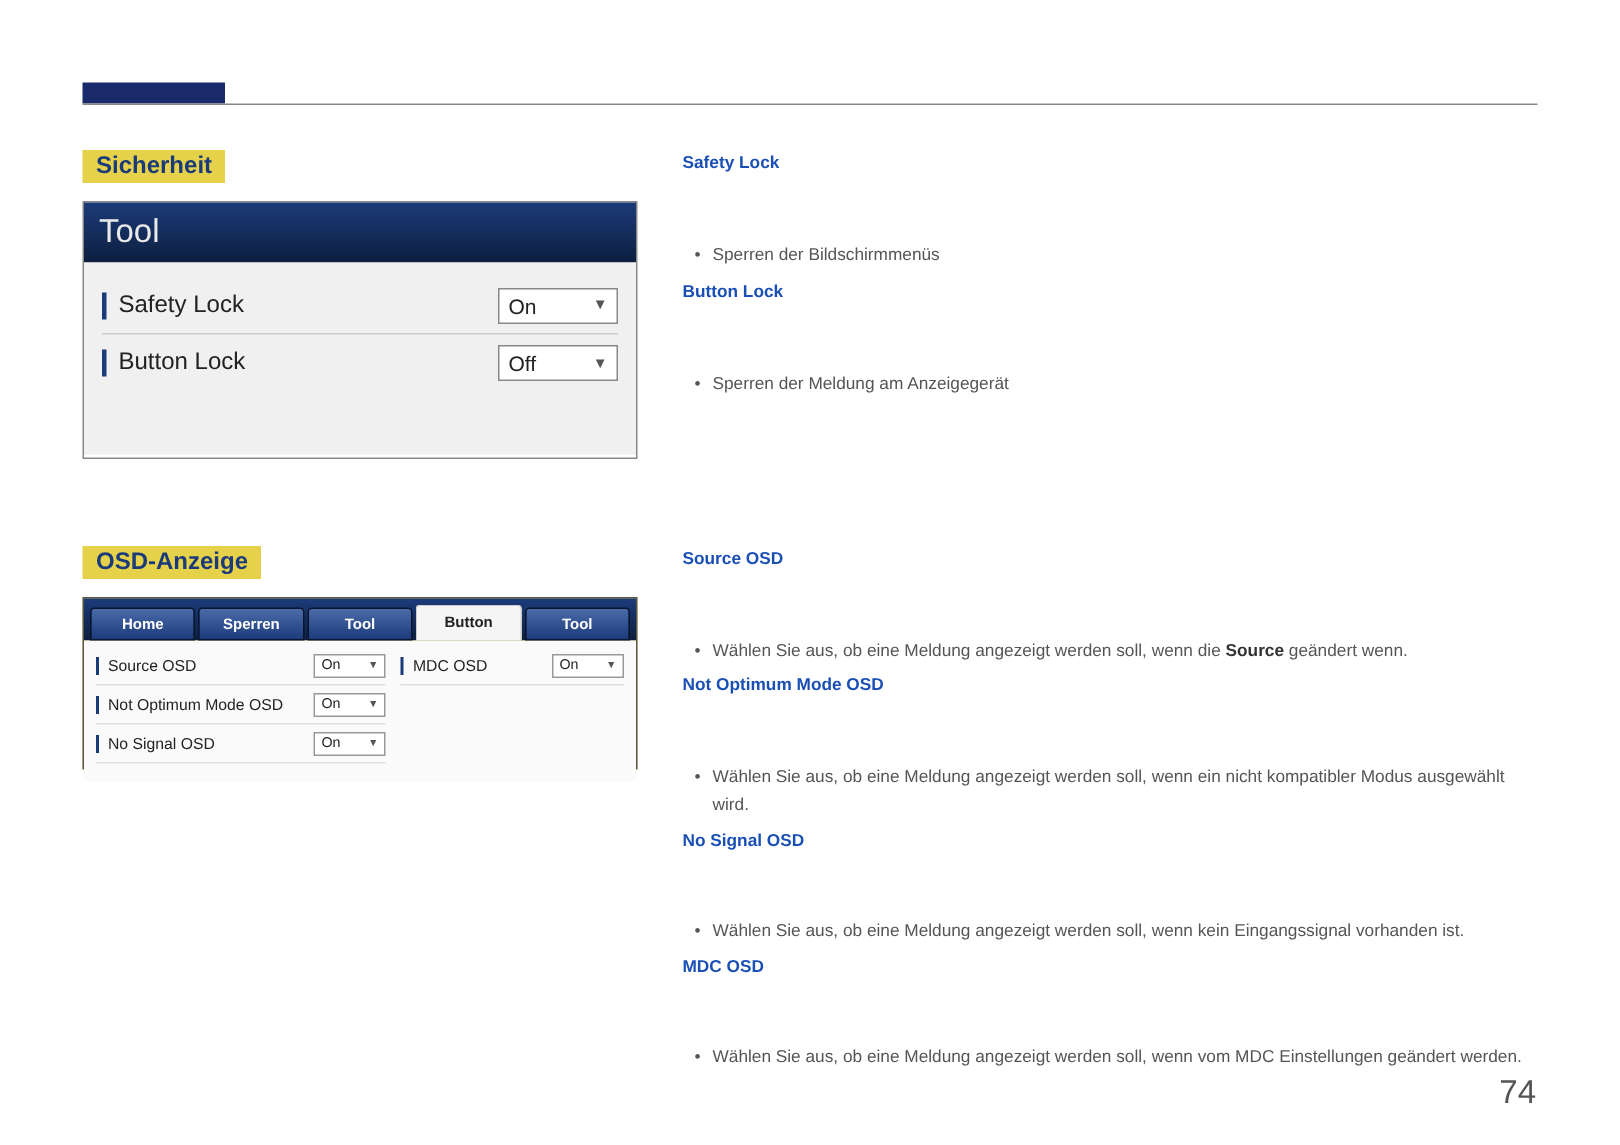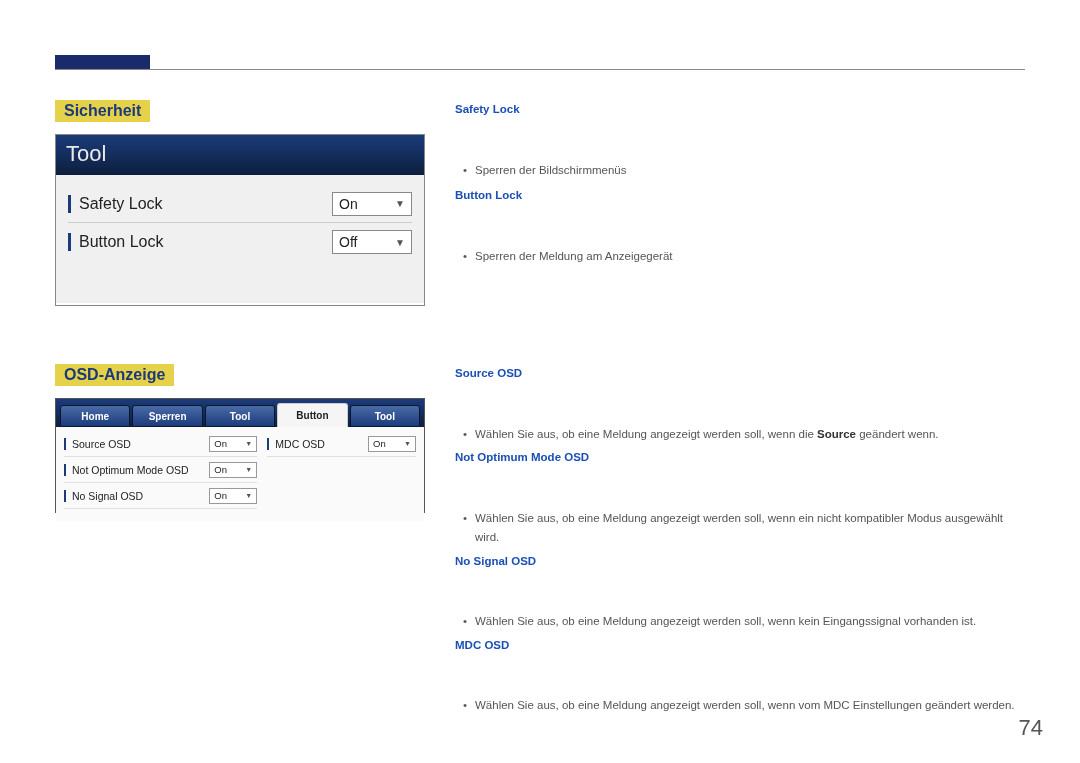--- a/index.html
+++ b/index.html
@@ -32,21 +32,21 @@
   .ss2-tab { flex: 1; height: 22px; background: linear-gradient(to bottom, #4a6aa8, #1b3b7a); color: #fff; font-size: 10px; display: flex; align-items: center; justify-content: center; border-radius: 3px 3px 0 0; border: 1px solid #0a1530; font-weight: 600; }
   .ss2-tab.active { background: #f5f5f5; color: #222; border: 1px solid #ccc; border-bottom: none; height: 24px; }
   .ss2-body { background: #fafafa; height: 94px; padding: 4px 8px; display: flex; gap: 0; }
   .ss2-col { flex: 1; }
   .ss2-row { display: flex; align-items: center; height: 26px; font-size: 10.5px; color: #222; border-bottom: 1px solid #e0e0e0; }
   .ss2-bar { width: 2px; height: 12px; background: #1a3a7a; margin-right: 6px; }
   .ss2-label { flex: 1; }
   .ss2-dd { width: 48px; height: 16px; border: 1px solid #999; background: #fff; display: flex; align-items: center; justify-content: space-between; padding: 0 4px; font-size: 9.5px; }
   .ss2-chev { font-size: 7px; color: #555; }
 
-  .page-num { position: absolute; bottom: 22px; right: 37px; font-size: 22px; color: #555; }
+  .page-num { position: absolute; bottom: 22px; right: 56px; font-size: 22px; color: #555; }
 </style>
 </head>
 <body>
 
 <div class="hr-accent"></div>
 <div class="hr-line"></div>
 
 <div class="content">
 
   <div class="row">

